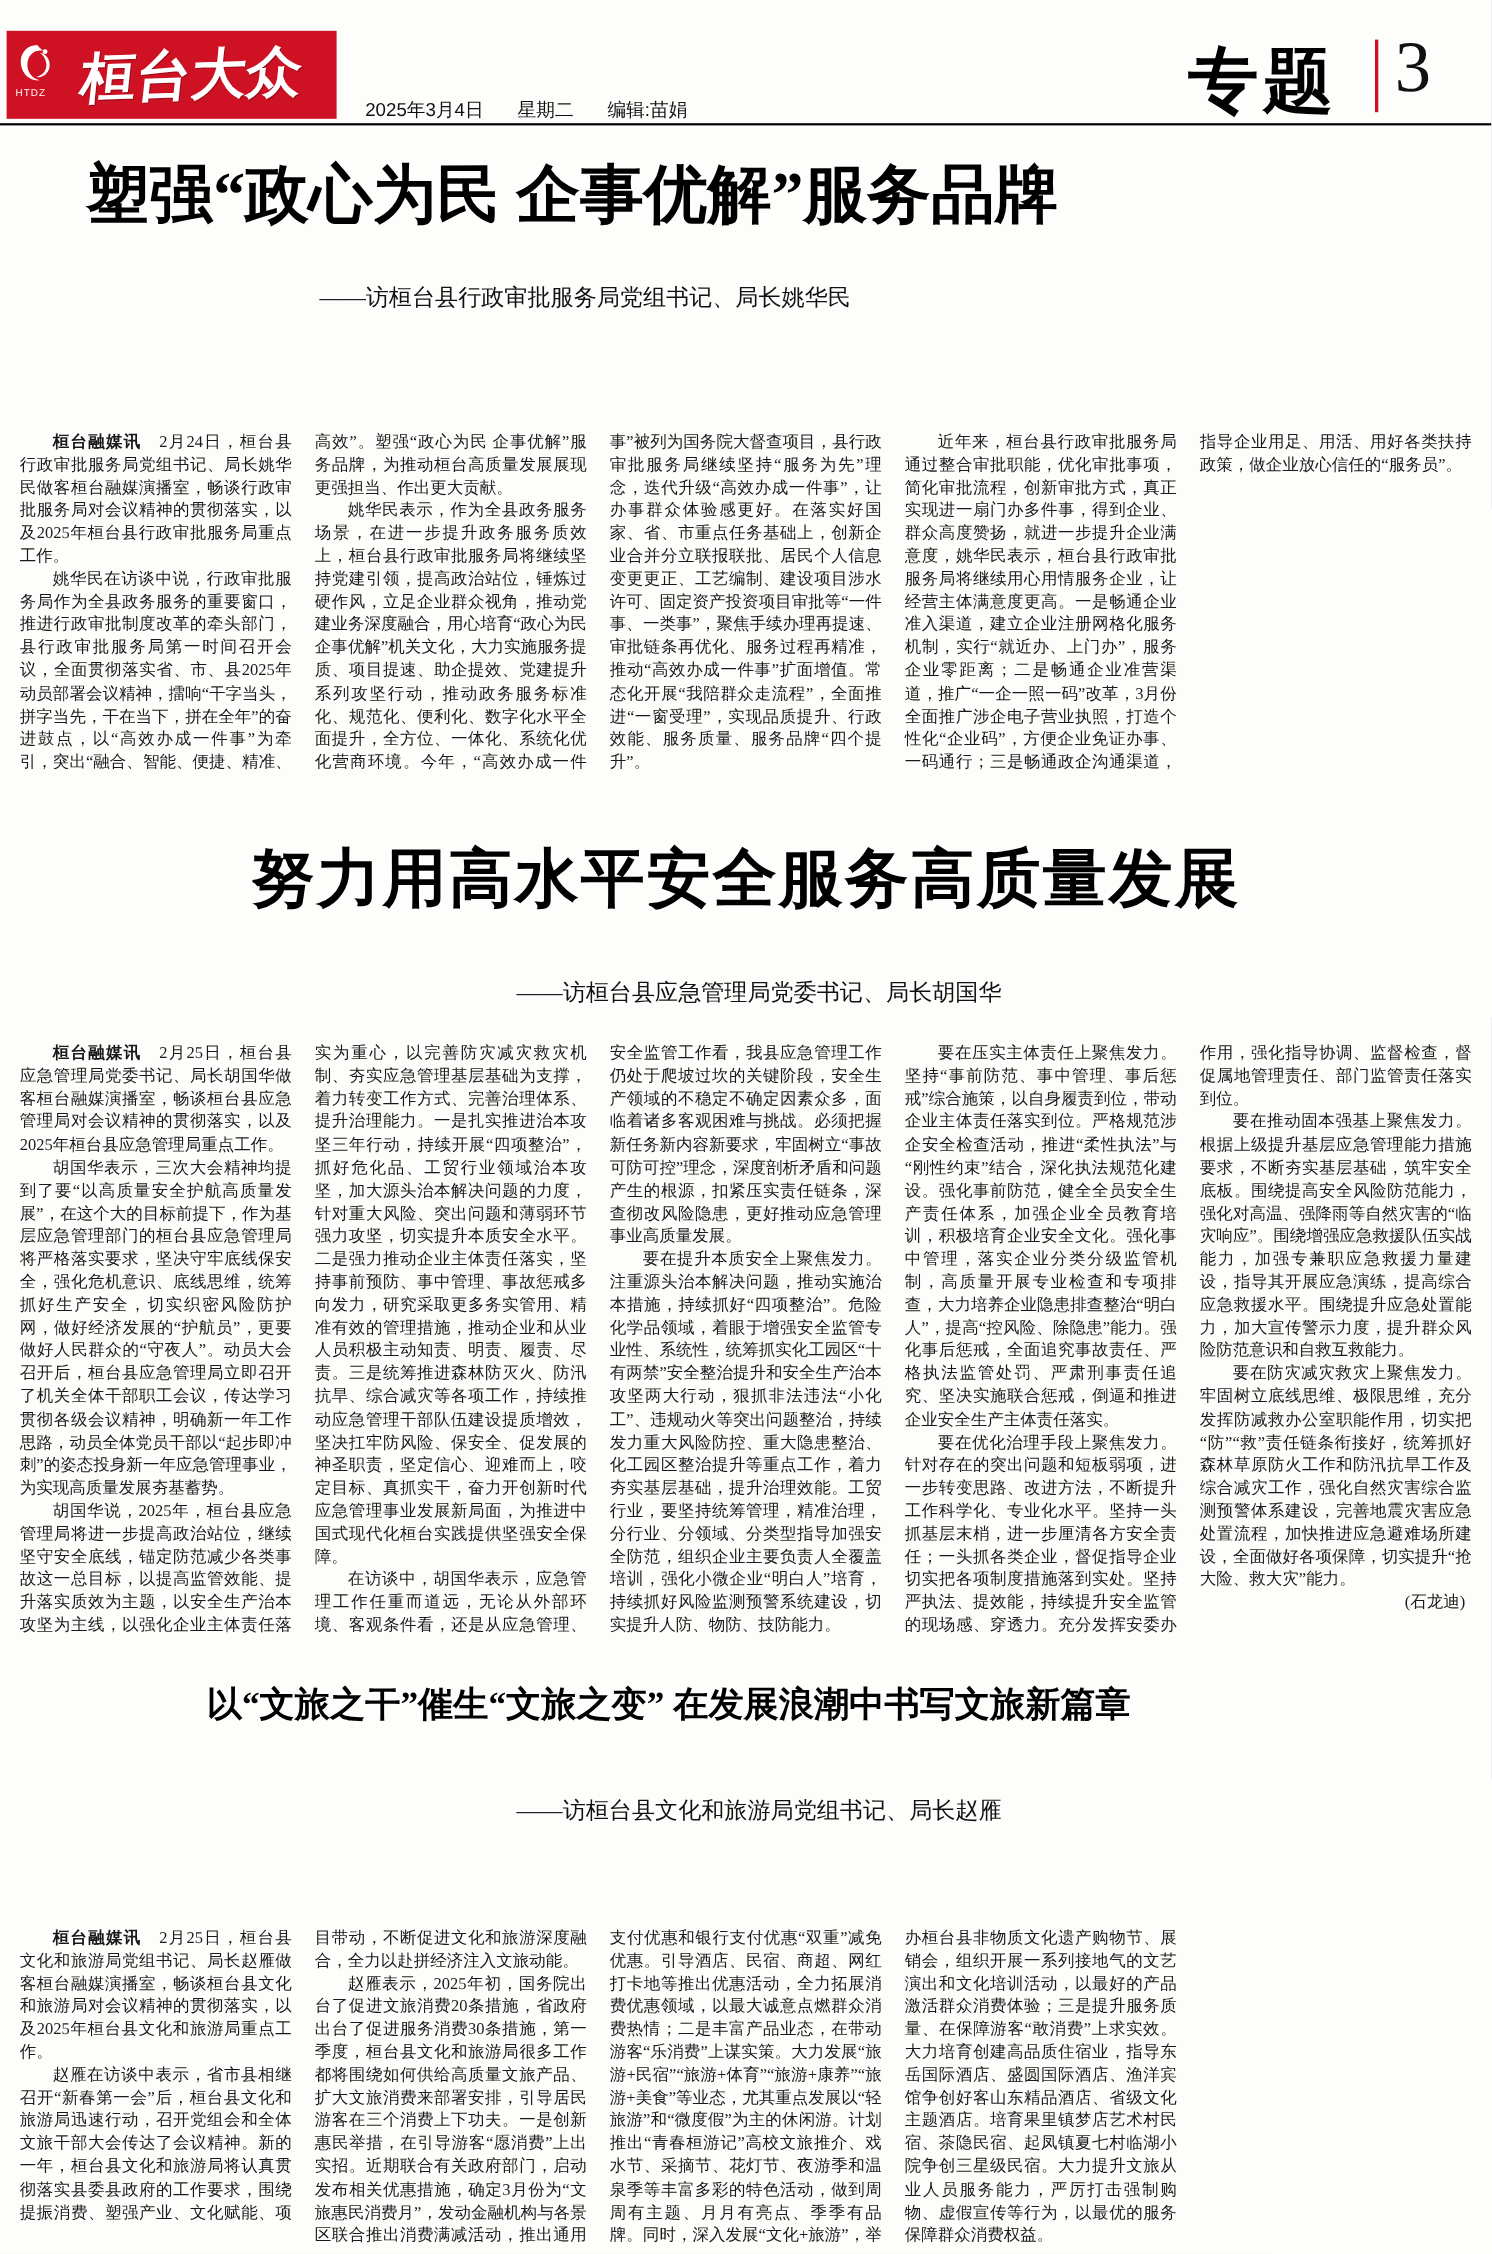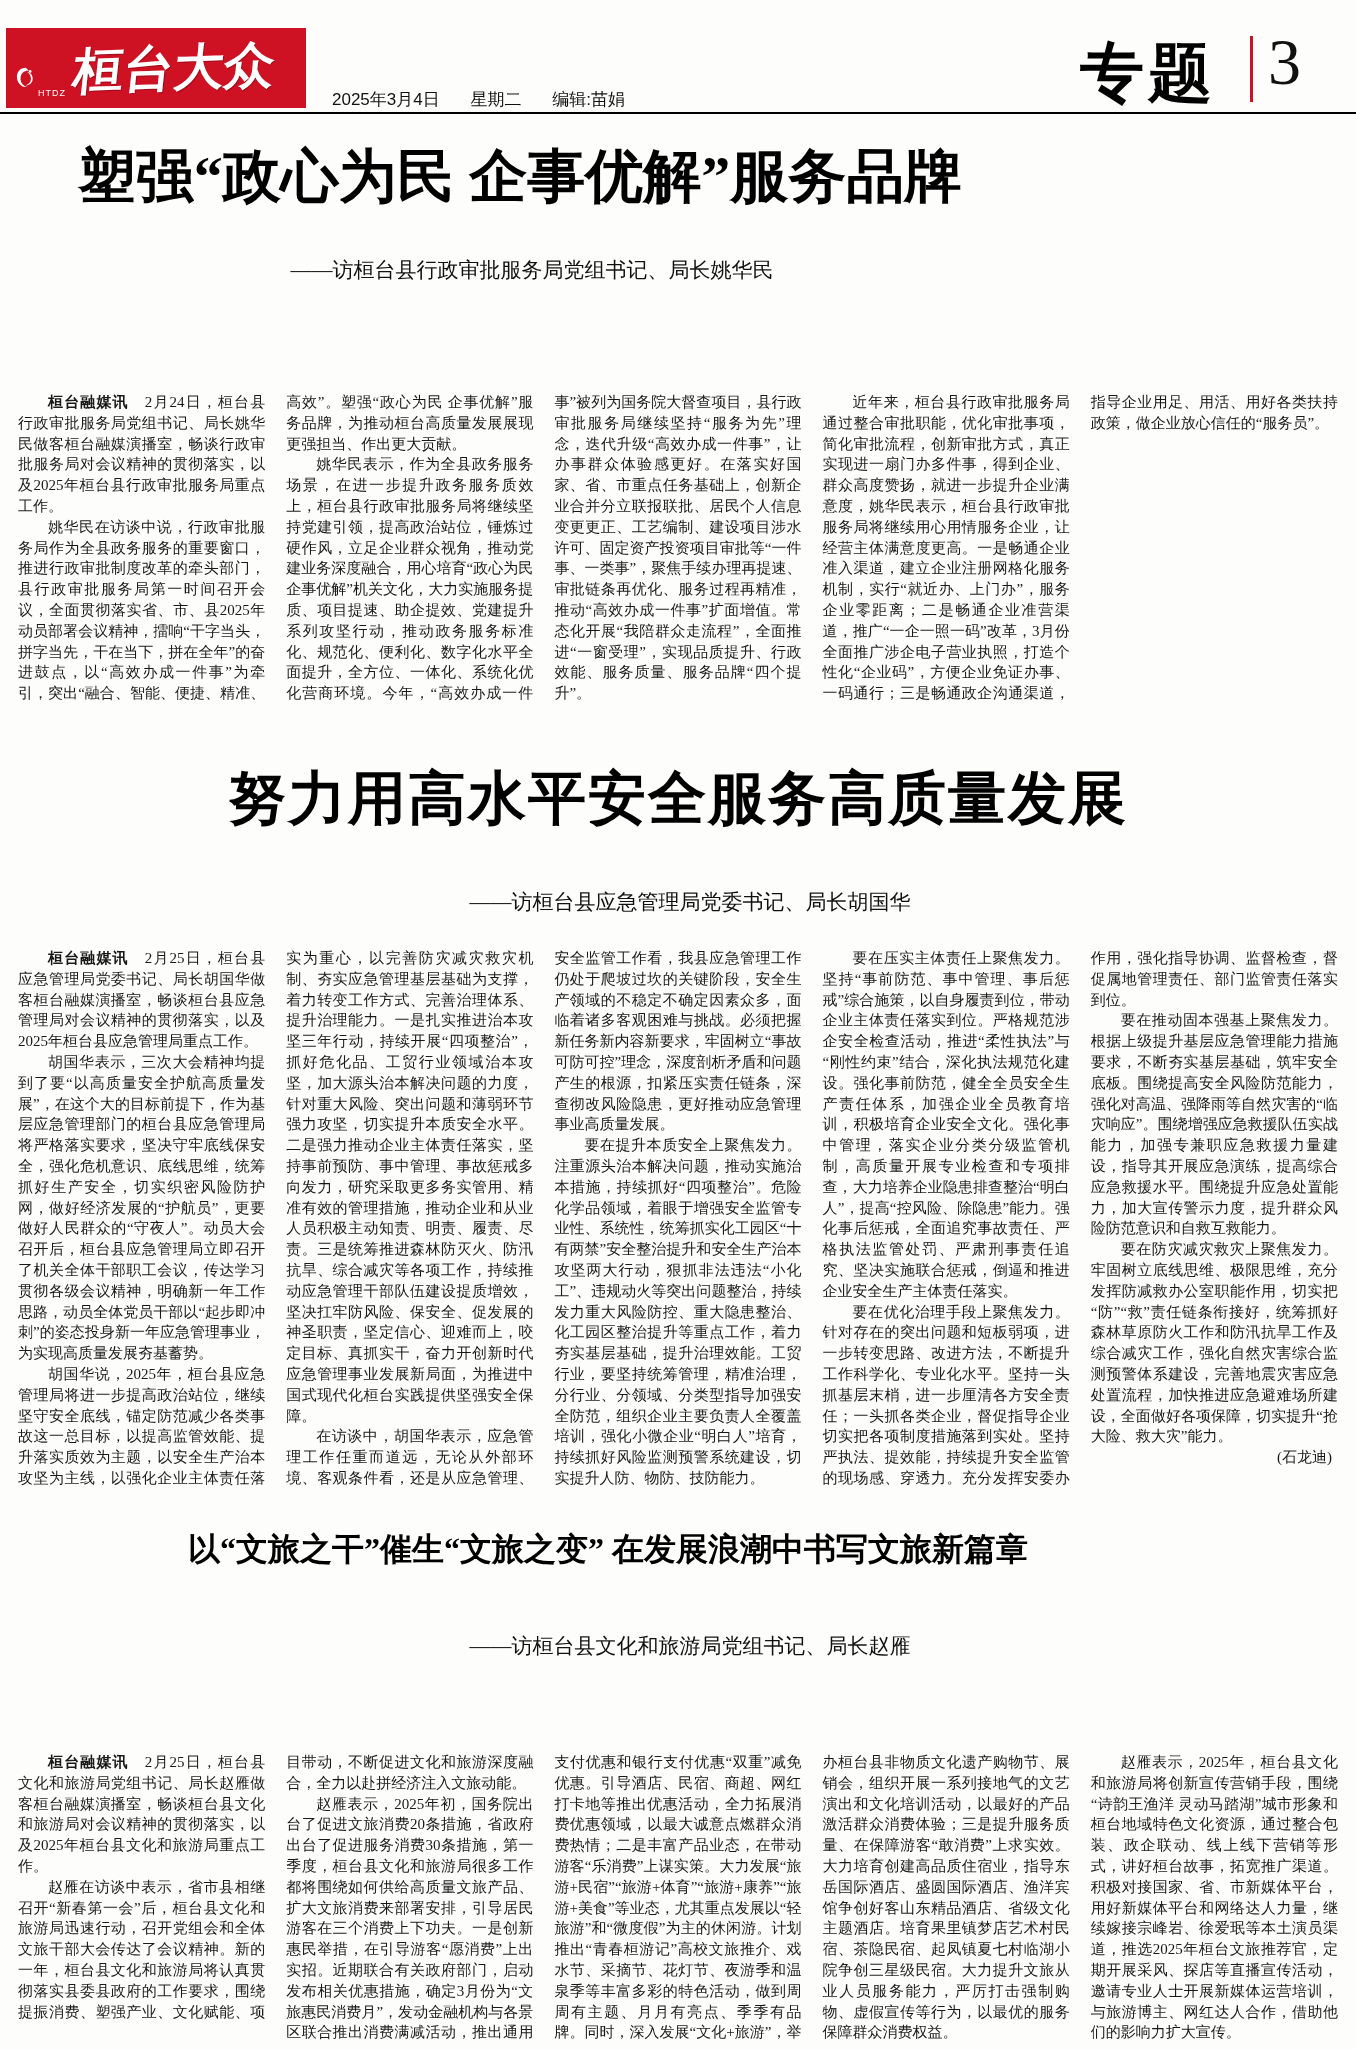--- a/index.html
+++ b/index.html
@@ -7,21 +7,21 @@
     position:relative;width:1356px;height:2049px;margin:0 auto;
     background:#fdfdfb;overflow:hidden;
     font-family:"Liberation Serif","DejaVu Serif",serif;color:#1a1a1a;
   }
   
   .masthead-box{
     position:absolute;left:6px;top:28px;width:300px;height:80px;
     background:#cf1124;color:#fff;display:flex;align-items:center;gap:8px;
     padding:0 8px;box-sizing:border-box;
   }
-  .emblem{width:52px;height:60px;flex:0 0 auto;display:flex;flex-direction:row;align-items:flex-end;}
+  .emblem{width:52px;height:60px;flex:0 0 auto;display:flex;flex-direction:column;align-items:flex-start;}
   .emblem svg{display:block;}
   .emblem .htdz{font-family:"Liberation Sans",sans-serif;font-size:9px;letter-spacing:1px;color:#fff;margin-top:1px;}
   .masthead-name{
     font-size:50px;font-weight:bold;white-space:nowrap;
     transform:skewX(-8deg) rotate(-2deg);
     font-family:"DejaVu Serif","Liberation Serif",serif;
     text-shadow:1px 1px 0 rgba(0,0,0,.25);
   }
   .dateline{
     position:absolute;left:332px;top:88px;font-size:17px;color:#111;
@@ -128,17 +128,16 @@
       </div>
   </section>
 
   <section class="article a3">
     <h1>以“文旅之干”催生“文旅之变” 在发展浪潮中书写文旅新篇章</h1>
     <p class="subtitle">——访桓台县文化和旅游局党组书记、局长赵雁</p>
     <div class="body">
         <p><b>桓台融媒讯　</b>2月25日，桓台县文化和旅游局党组书记、局长赵雁做客桓台融媒演播室，畅谈桓台县文化和旅游局对会议精神的贯彻落实，以及2025年桓台县文化和旅游局重点工作。</p>
         <p>赵雁在访谈中表示，省市县相继召开“新春第一会”后，桓台县文化和旅游局迅速行动，召开党组会和全体文旅干部大会传达了会议精神。新的一年，桓台县文化和旅游局将认真贯彻落实县委县政府的工作要求，围绕提振消费、塑强产业、文化赋能、项目带动，不断促进文化和旅游深度融合，全力以赴拼经济注入文旅动能。</p>
         <p>赵雁表示，2025年初，国务院出台了促进文旅消费20条措施，省政府出台了促进服务消费30条措施，第一季度，桓台县文化和旅游局很多工作都将围绕如何供给高质量文旅产品、扩大文旅消费来部署安排，引导居民游客在三个消费上下功夫。一是创新惠民举措，在引导游客“愿消费”上出实招。近期联合有关政府部门，启动发布相关优惠措施，确定3月份为“文旅惠民消费月”，发动金融机构与各景区联合推出消费满减活动，推出通用支付优惠和银行支付优惠“双重”减免优惠。引导酒店、民宿、商超、网红打卡地等推出优惠活动，全力拓展消费优惠领域，以最大诚意点燃群众消费热情；二是丰富产品业态，在带动游客“乐消费”上谋实策。大力发展“旅游+民宿”“旅游+体育”“旅游+康养”“旅游+美食”等业态，尤其重点发展以“轻旅游”和“微度假”为主的休闲游。计划推出“青春桓游记”高校文旅推介、戏水节、采摘节、花灯节、夜游季和温泉季等丰富多彩的特色活动，做到周周有主题、月月有亮点、季季有品牌。同时，深入发展“文化+旅游”，举办桓台县非物质文化遗产购物节、展销会，组织开展一系列接地气的文艺演出和文化培训活动，以最好的产品激活群众消费体验；三是提升服务质量、在保障游客“敢消费”上求实效。大力培育创建高品质住宿业，指导东岳国际酒店、盛圆国际酒店、渔洋宾馆争创好客山东精品酒店、省级文化主题酒店。培育果里镇梦店艺术村民宿、茶隐民宿、起凤镇夏七村临湖小院争创三星级民宿。大力提升文旅从业人员服务能力，严厉打击强制购物、虚假宣传等行为，以最优的服务保障群众消费权益。</p>
-        <p>赵雁表示，2025年，桓台县文化和旅游局将创新宣传营销手段，围绕“诗韵王渔洋 灵动马踏湖”城市形象和桓台地域特色文化资源，通过整合包装、政企联动、线上线下营销等形式，讲好桓台故事，拓宽推广渠道。积极对接国家、省、市新媒体平台，用好新媒体平台和网络达人力量，继续嫁接宗峰岩、徐爱珉等本土演员渠道，推选2025年桓台文旅推荐官，定期开展采风、探店等直播宣传活动，邀请专业人士开展新媒体运营培训，与旅游博主、网红达人合作，借助他们的影响力扩大宣传。</p>
       </div>
   </section>
 
 </div>
 
 </body></html>

